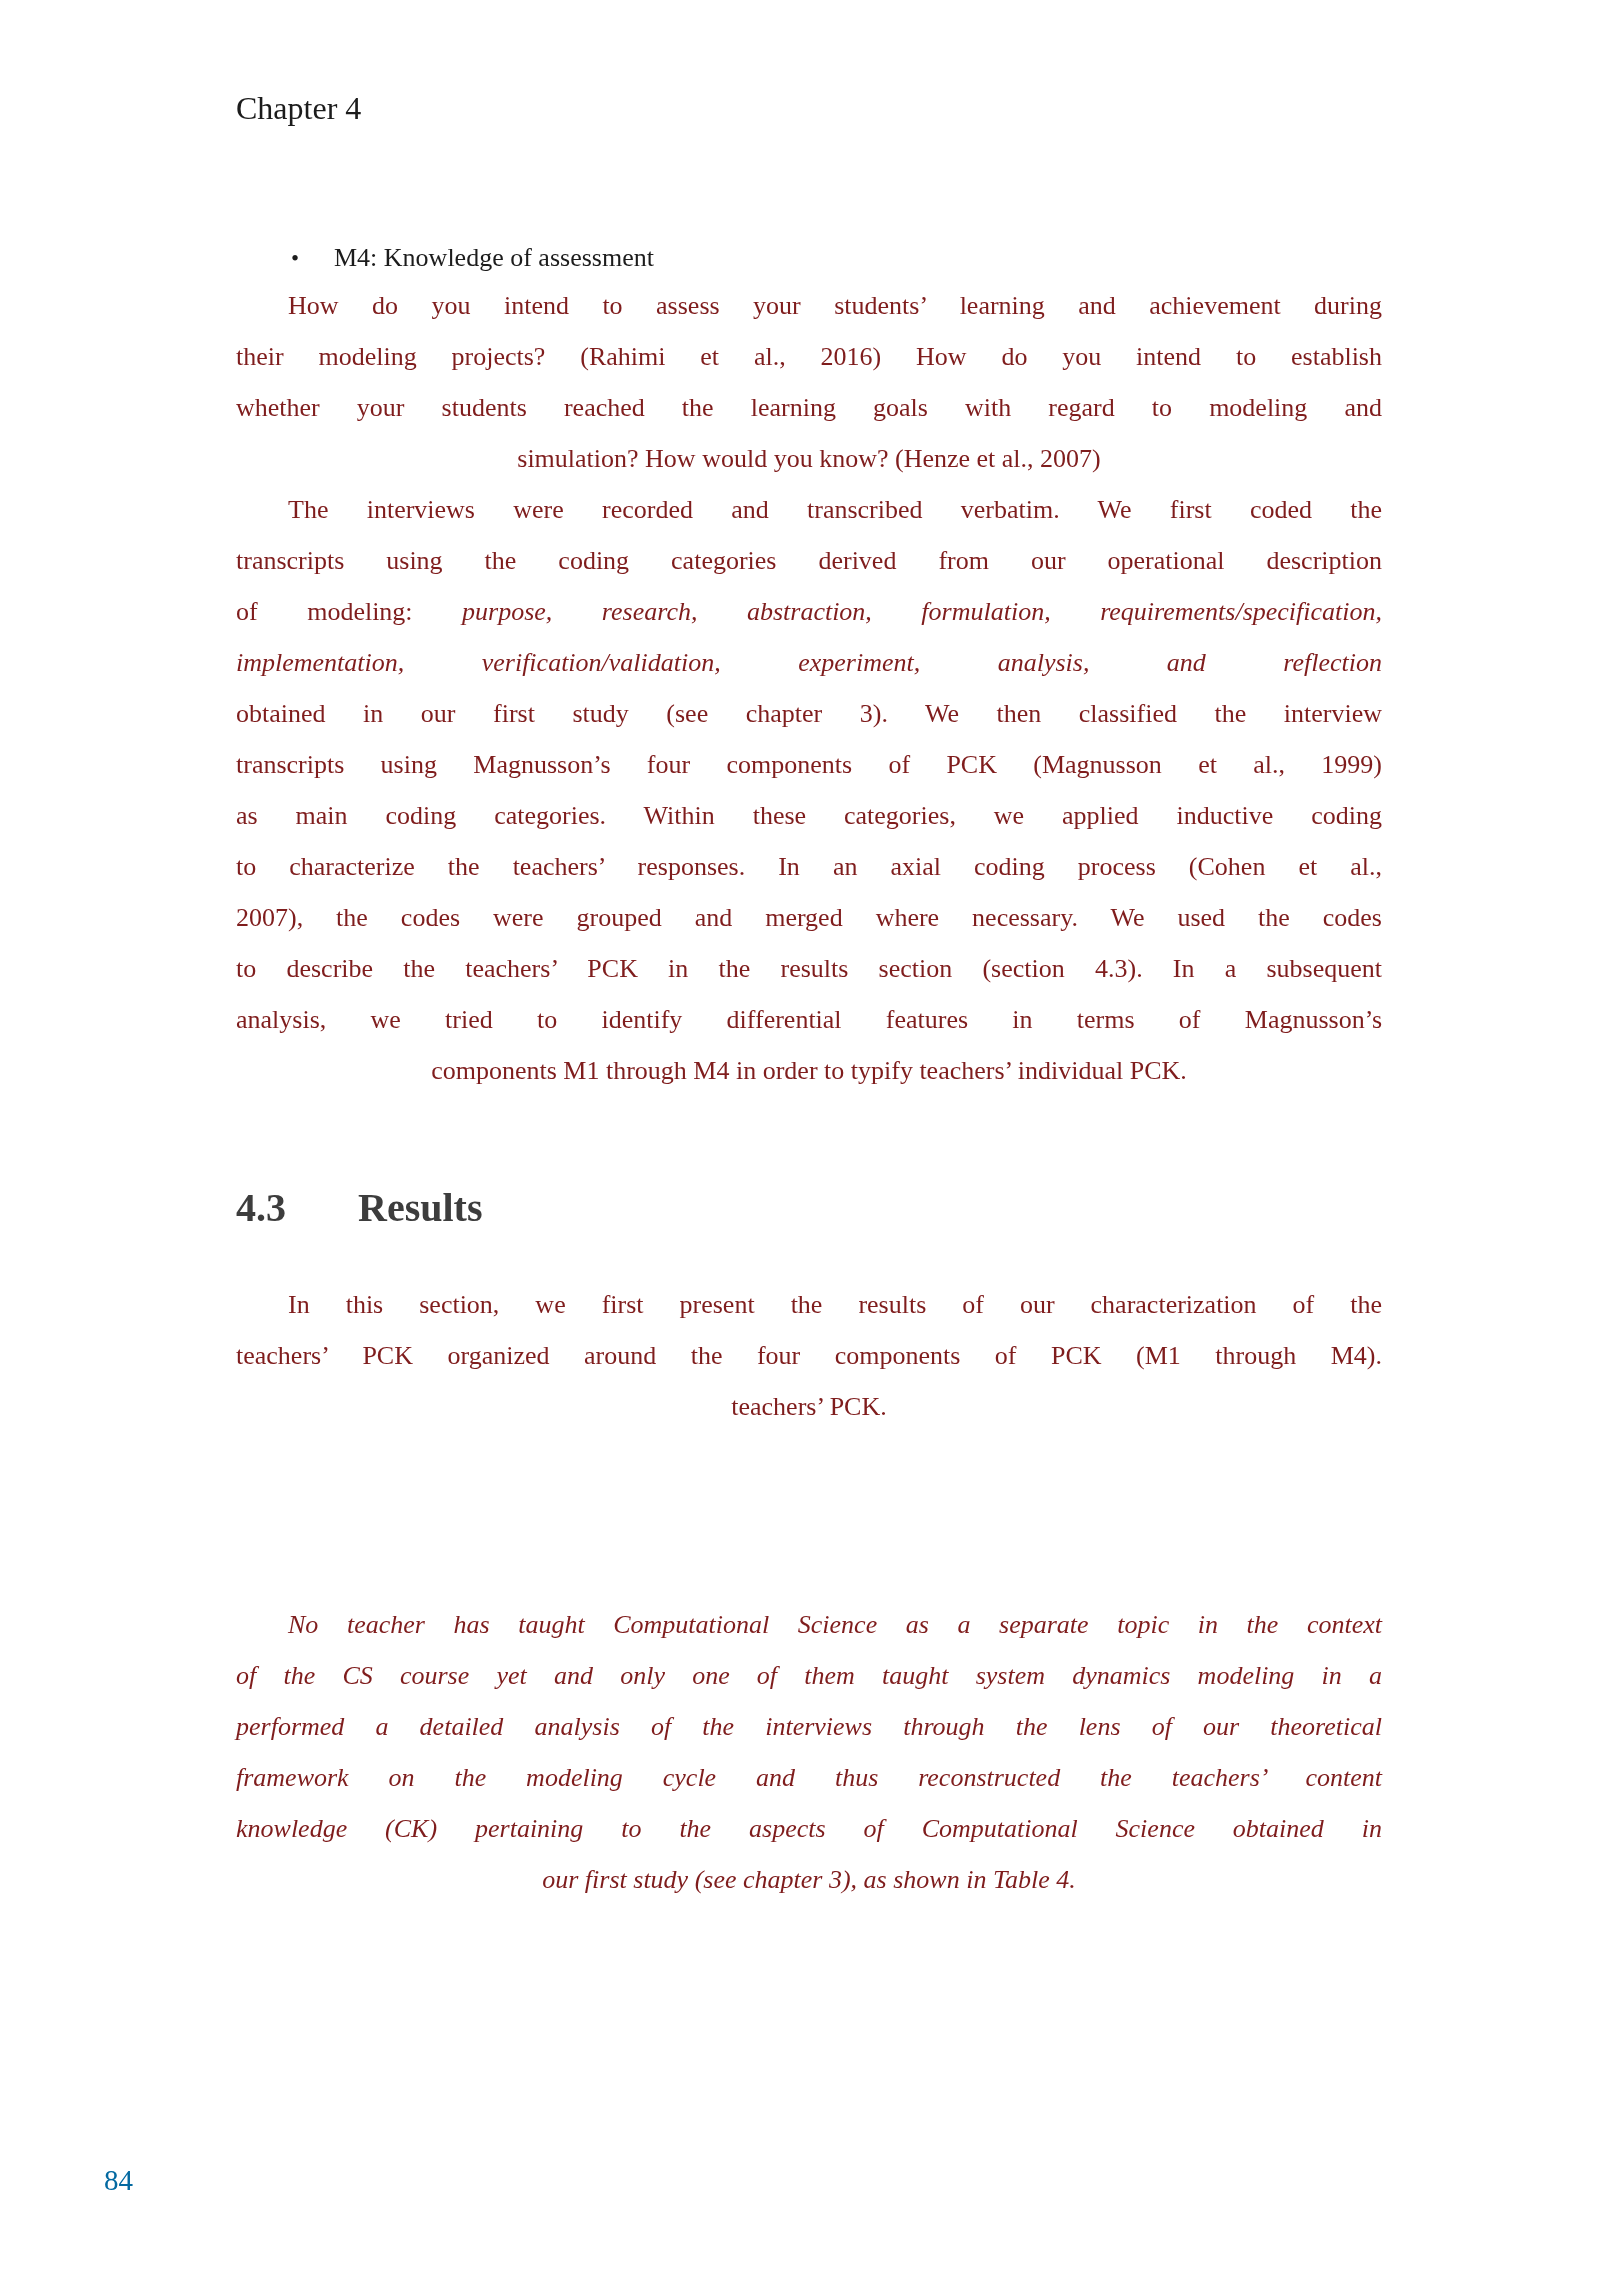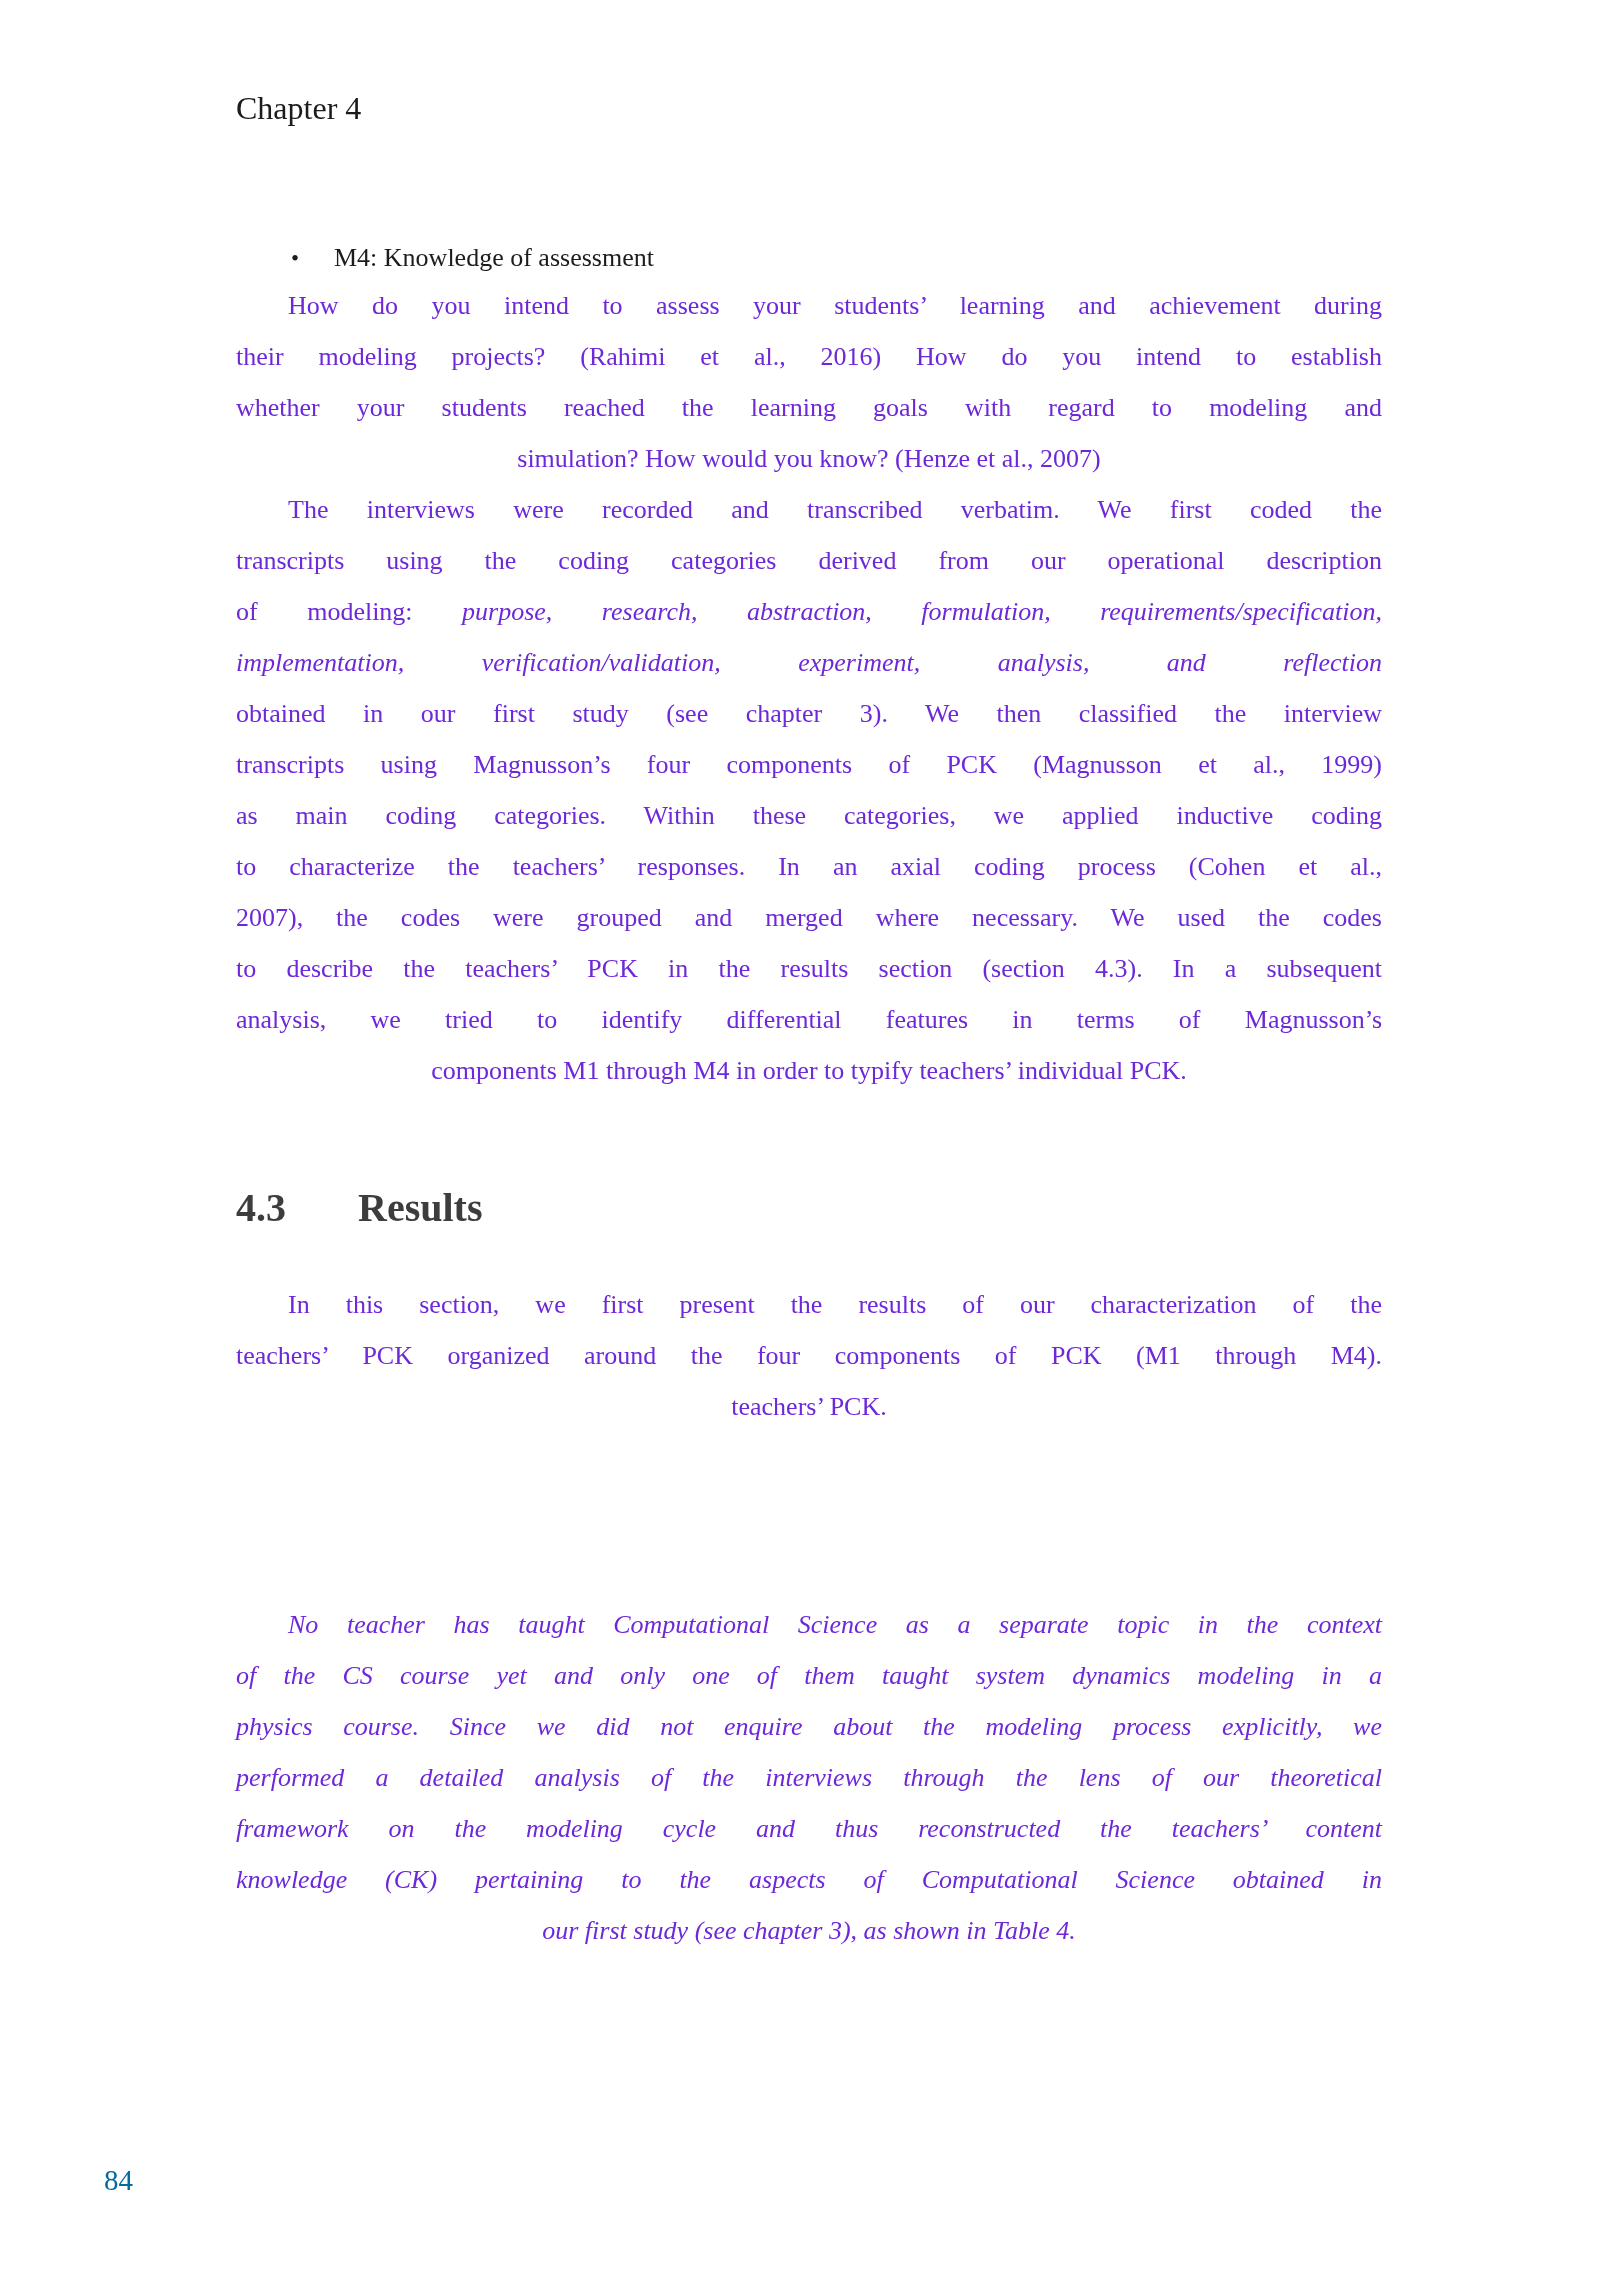--- a/index.html
+++ b/index.html
@@ -32,21 +32,21 @@
     margin-left: 55px;
     width: 43px;
     font-size: 23px;
   }
   .para {
     position: absolute;
     left: 236px;
     width: 1146px;
     font-size: 26px;
     line-height: 51px;
-    color: #6d28d9;
+    color: #7f1d1d;
   }
   .para .tline {
     text-align: justify;
     text-align-last: justify;
   }
   .para .tline.last {
     text-align: center;
     text-align-last: auto;
   }
   .para.indent .tline:first-child { text-indent: 52px; }
@@ -125,21 +125,20 @@
   <div class="para indent p3">
       <div class="tline">In this section, we first present the results of our characterization of the</div>
       <div class="tline">teachers’ PCK organized around the four components of PCK (M1 through M4).</div>
       <div class="tline last">teachers’ PCK.</div>
     </div>
 
 
   <div class="para indent p4">
       <div class="tline">No teacher has taught Computational Science as a separate topic in the context</div>
       <div class="tline">of the CS course yet and only one of them taught system dynamics modeling in a</div>
-      <div class="tline">physics course. Since we did not enquire about the modeling process explicitly, we</div>
       <div class="tline">performed a detailed analysis of the interviews through the lens of our theoretical</div>
       <div class="tline">framework on the modeling cycle and thus reconstructed the teachers’ content</div>
       <div class="tline">knowledge (CK) pertaining to the aspects of Computational Science obtained in</div>
       <div class="tline last">our first study (see chapter 3), as shown in Table 4.</div>
     </div>
 
   <div class="page-number">84</div>
 
 </div>
 

